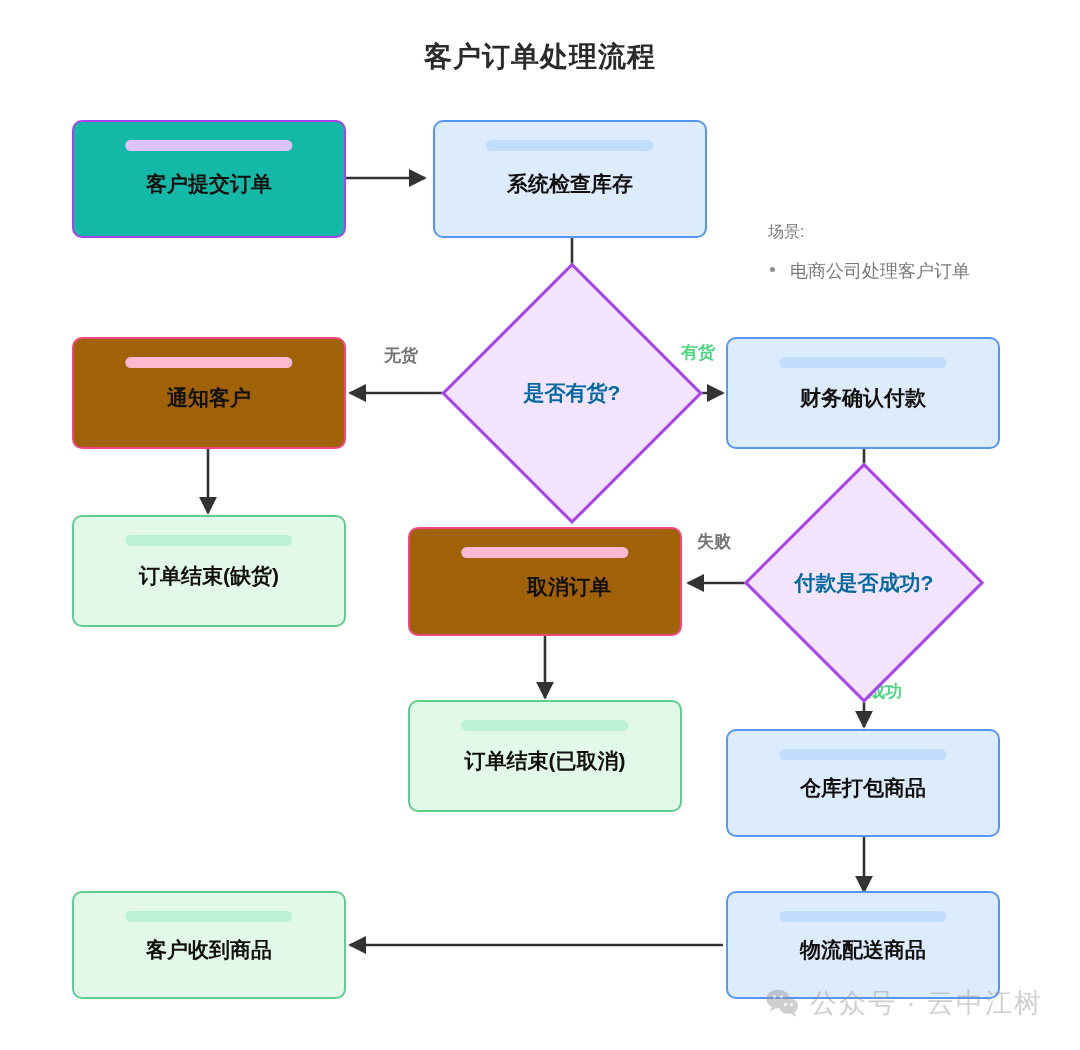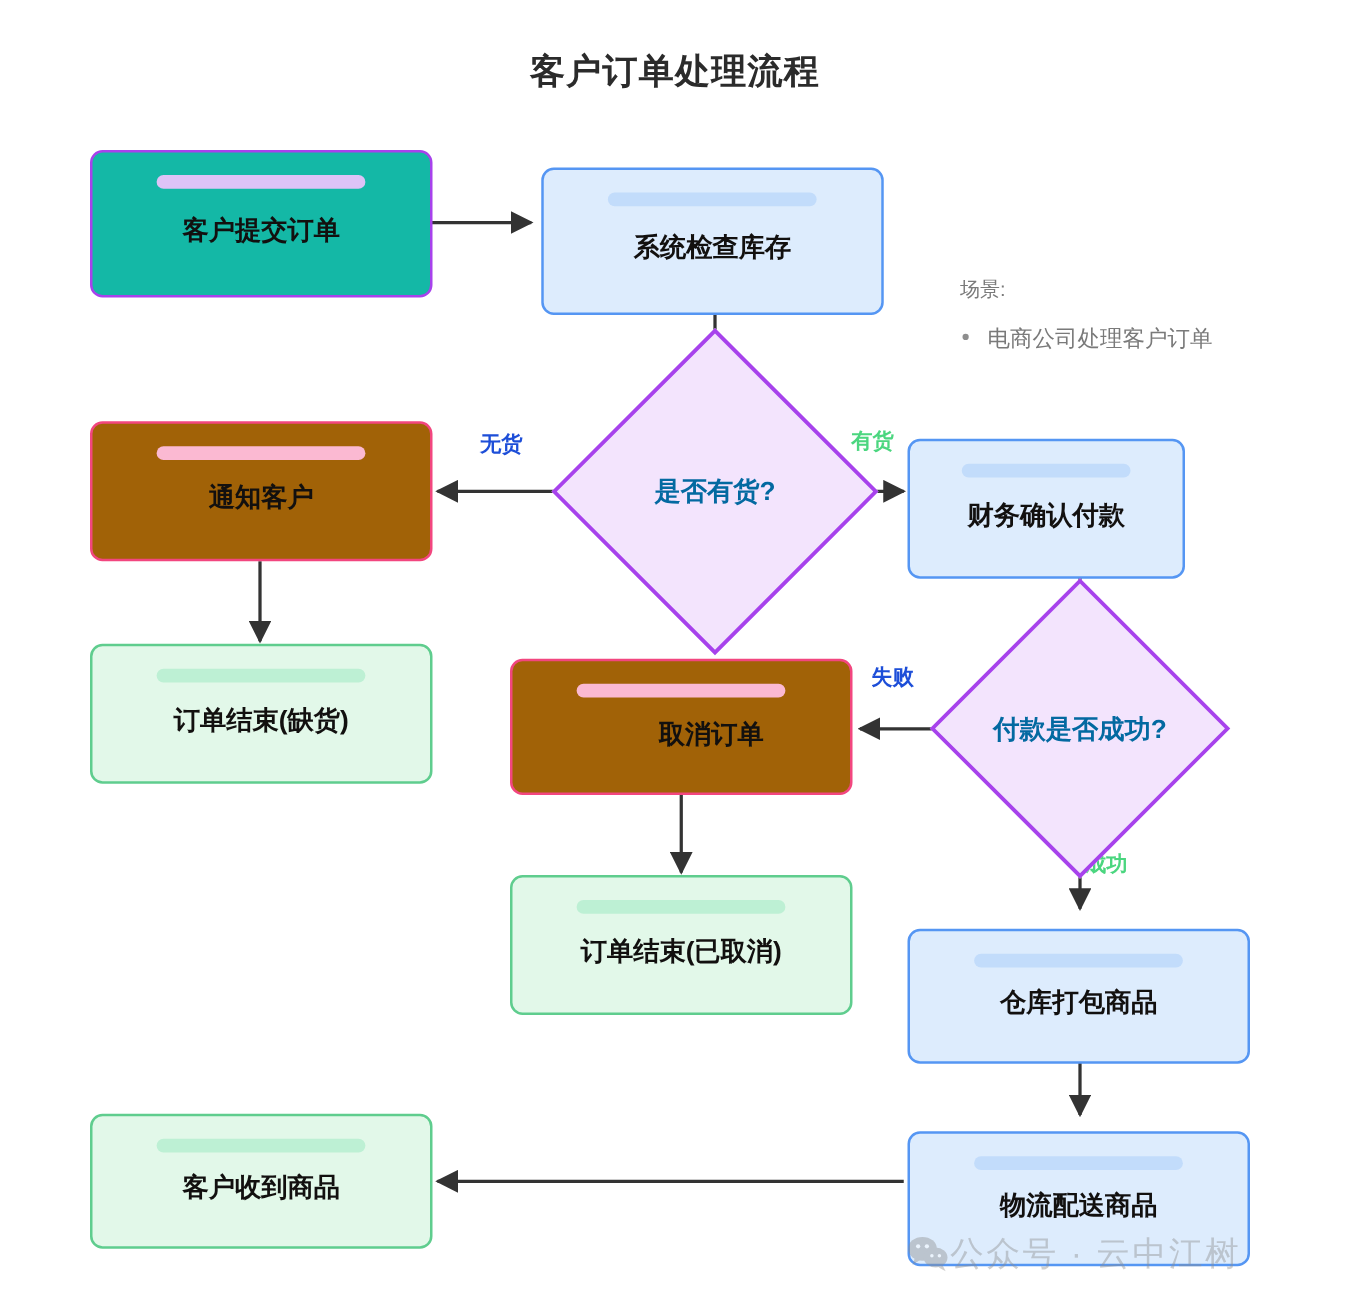--- a/index.html
+++ b/index.html
@@ -53,21 +53,21 @@
     font-weight: bold;
     color: #12100f;
     text-align: center;
     margin-top: 10px;
     white-space: nowrap;
   }
 
   .n-purple { background: #14b8a6; border-color: #a742ec; }
   .n-purple .bar { background: #ddc3f7; }
 
-  .n-blue   { background: #ddecfd; border-color: #5596f3; margin-top: 14px; }
+  .n-blue   { background: #ddecfd; border-color: #5596f3; }
   .n-blue .bar { background: #c2dcfb; }
 
   .n-pink   { background: #a16207; border-color: #f2467f; font-family: Liberation Mono, monospace; }
   .n-pink .bar { background: #fbb9d2; }
 
   .n-green  { background: #e2f8e9; border-color: #5fcd8e; }
   .n-green .bar { background: #bdf0d4; }
 
   
   .diamond {
@@ -100,21 +100,21 @@
     left: 0; top: 0;
     width: 1080px; height: 1050px;
     pointer-events: none;
   }
   .elabel {
     position: absolute;
     font-size: 17px;
     font-weight: bold;
     white-space: nowrap;
   }
-  .elabel.red   { color: #1d4ed8; }
+  .elabel.red   { color: #737373; }
   .elabel.green { color: #4bd67f; }
 
   
   #scenario {
     position: absolute;
     left: 768px; top: 222px;
     width: 300px;
     color: #7a7a7a;
   }
   #scenario .sc-title { font-size: 16px; margin-bottom: 16px; }
@@ -127,23 +127,24 @@
     position: absolute;
     left: 2px; top: 8px;
     width: 5px; height: 5px;
     border-radius: 50%;
     background: #8e8e8e;
   }
 
   
   #watermark {
     position: absolute;
-    left: 726px; top: 985px;
+    left: 766px; top: 985px;
     display: flex;
     align-items: center;
+    gap: 10px;
     opacity: 0.42;
     text-align: right;
   }
   #watermark .wm-text {
     font-size: 27px;
     color: #8e8e8e;
     letter-spacing: 2px;
   }
 </style>
 </head>
@@ -208,21 +209,21 @@
   <div class="node n-pink" style="left:72px; top:337px; width:274px; height:112px;">
     <span class="bar"></span>
     <span class="label">通知客户</span>
   </div>
 
   <div class="node n-green" style="left:72px; top:515px; width:274px; height:112px;">
     <span class="bar"></span>
     <span class="label">订单结束(缺货)</span>
   </div>
 
-  <div class="node n-blue" style="left:726px; top:337px; width:222px; height:112px;">
+  <div class="node n-blue" style="left:726px; top:337px; width:274px; height:112px;">
     <span class="bar"></span>
     <span class="label">财务确认付款</span>
   </div>
 
   <div class="diamond" style="left:744px; top:463px; width:240px; height:240px;">
     <span class="dshape"></span>
     <span class="dlabel">付款是否成功?</span>
   </div>
 
   <div class="node n-pink" style="left:408px; top:527px; width:274px; height:109px;padding-left:48px;">

